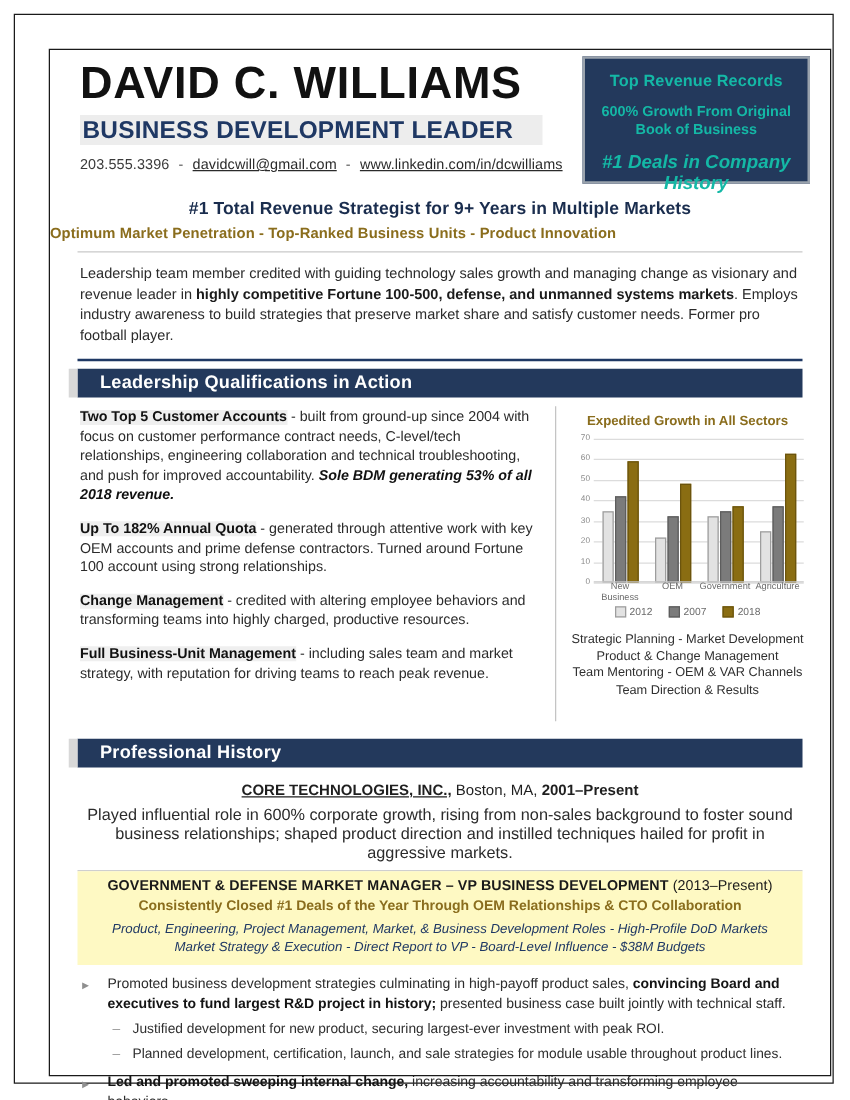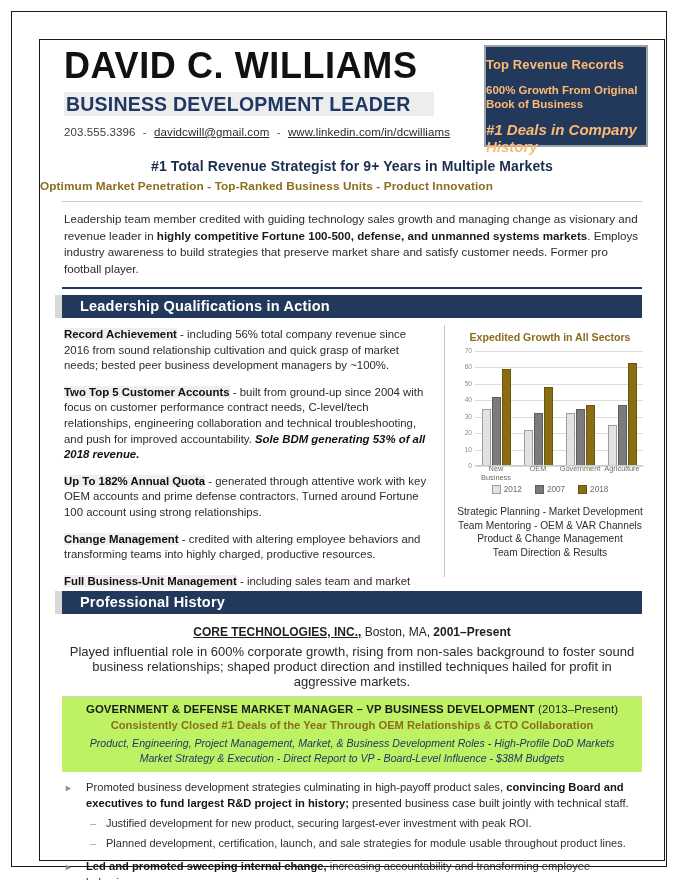--- a/index.html
+++ b/index.html
@@ -36,23 +36,23 @@
     color:#1f3864;line-height:22px;white-space:nowrap;
   }
   .contact{
     position:absolute;left:24px;top:86px;
     font-size:11.5px;color:#3a3a3a;letter-spacing:0.1px;white-space:nowrap;
   }
   .contact .sep{padding:0 4px;color:#555;}
   .contact .lnk{text-decoration:underline;color:#2b2b2b;}
 
   .badge{
-    position:absolute;right:16px;top:5px;width:164px;height:102px;
+    position:absolute;right:16px;top:5px;width:182px;height:102px;
     background:#23395c;border:2.5px solid #9aa3ad;box-sizing:border-box;
-    color:#fdba74;text-align:left;
+    color:#14b8a6;text-align:center;
   }
   .badge .b1{font-size:13px;font-weight:bold;margin-top:10px;letter-spacing:0.1px;}
   .badge .b2{font-size:11.5px;font-weight:bold;margin-top:11px;line-height:14px;}
   .badge .b3{font-size:15px;font-weight:bold;font-style:italic;margin-top:10px;}
 
   
   .tagline{
     text-align:center;font-size:14px;font-weight:bold;color:#1a2d4e;
     margin-top:2px;letter-spacing:0.1px;
   }
@@ -122,21 +122,21 @@
     text-align:center;font-size:12px;margin-top:11px;color:#1f1f1f;
   }
   .company u{font-weight:bold;text-decoration:underline;}
   .company b{font-weight:bold;}
   .coDesc{
     font-size:13px;line-height:15px;color:#2b2b2b;text-align:center;
     margin:5px 22px 0 22px;
   }
   .hrule{height:1px;background:#cfcfcf;margin:7px 22px 0 22px;}
   .roleBox{
-    background:#bef264;margin:0 22px;padding:6px 8px 7px 8px;text-align:center;
+    background:#fef9c3;margin:0 22px;padding:6px 8px 7px 8px;text-align:center;
   }
   .role1{font-size:11.4px;font-weight:bold;color:#1a1a1a;letter-spacing:0.1px;}
   .role1 .yr{font-weight:normal;}
   .role2{font-size:11.2px;font-weight:bold;color:#8a6d1d;margin-top:4px;}
   .role3{font-size:10.6px;font-style:italic;color:#1f3864;margin-top:5px;line-height:14.5px;}
 
   .bl{position:relative;font-size:11.2px;line-height:15.6px;color:#2b2b2b;
       margin:8px 24px 0 46px;}
   .bl .mk{position:absolute;left:-22px;top:1px;color:#8f8f8f;font-size:9px;}
   .bl b{color:#141414;}
@@ -180,23 +180,20 @@
   <div class="rule-navy"></div>
 
   <div class="secbar">
     <div class="nub"></div>
     <span>Leadership Qualifications in Action</span>
   </div>
 
   <div class="cols">
     <div class="colL">
 
-      <div class="qual">
-        <span class="lead">Record Achievement</span><span> - </span><span>including 56% total company revenue since 2016 from sound relationship cultivation and quick grasp of market needs; bested peer business development managers by ~100%.</span>
-      </div>
 
       <div class="qual">
         <span class="lead">Two Top 5 Customer Accounts</span><span> - </span><span> built from ground-up since 2004 with focus on customer performance contract needs, C-level/tech relationships, engineering collaboration and technical troubleshooting, and push for improved accountability. </span><i>Sole BDM generating 53% of all 2018 revenue.</i>
       </div>
 
       <div class="qual">
         <span class="lead">Up To 182% Annual Quota</span><span> - </span><span>generated through attentive work with key OEM accounts and prime defense contractors. Turned around Fortune 100 account using strong relationships.</span>
       </div>
 
       <div class="qual">
@@ -274,22 +271,22 @@
                 <span>2007</span>
               </div>
               <div class="lg">
                 <span class="sw b2018"></span>
                 <span>2018</span>
               </div>
             </div>
 
       <div class="kw">
         <div>Strategic Planning - Market Development</div>
+        <div>Product &amp; Change Management</div>
         <div>Team Mentoring - OEM &amp; VAR Channels</div>
-        <div>Product &amp; Change Management</div>
         <div>Team Direction &amp; Results</div>
       </div>
     </div>
   </div>
 
   <div class="secbar">
     <div class="nub"></div>
     <span>Professional History</span>
   </div>
 

